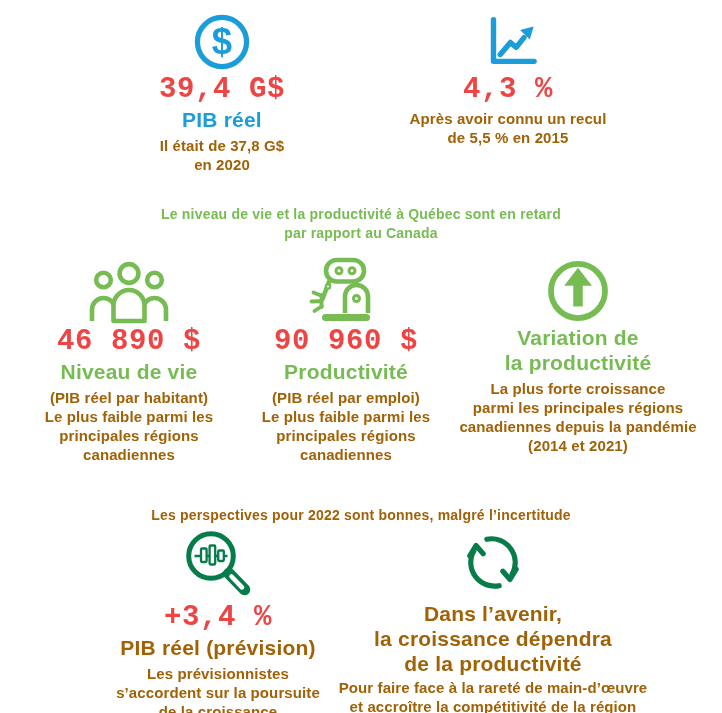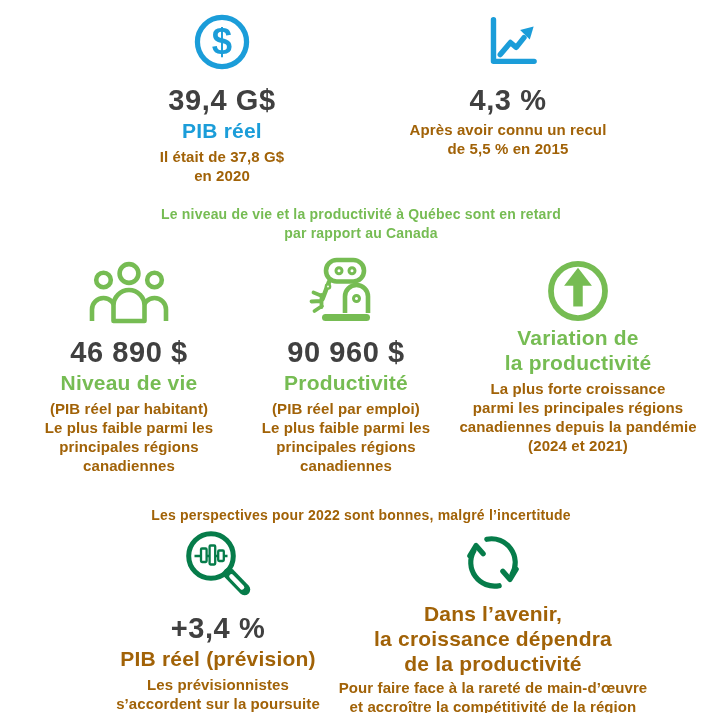--- a/index.html
+++ b/index.html
@@ -5,21 +5,21 @@
   html,body { margin:0; padding:0; background:#ffffff; }
   body { font-family:"Liberation Sans", sans-serif; }
   .page { position:relative; width:722px; height:713px; background:#fff; overflow:hidden; }
 
   .stat { position:absolute; text-align:center; }
   .iconbox { display:flex; justify-content:center; align-items:flex-end; }
   .iconbox.h64 { height:64px; }
   .iconbox.h74 { height:74px; }
   .iconbox.h72 { height:72px; }
 
-  .value { font-size:29px; font-weight:800; color:#404040; letter-spacing:.6px; margin-top:13px; line-height:1.1; }
+  .value { font-size:29px; font-weight:800; color:#ef4444; letter-spacing:.6px; margin-top:2px; line-height:1.1;font-family:Liberation Mono, monospace; }
   .label { font-size:21px; font-weight:800; margin-top:2px; line-height:1.18; white-space:pre-line; letter-spacing:.2px; }
   .blue   { color:#1B9DD9; }
   .lgreen { color:#76BC53; }
   .dgreen { color:#a16207; }
   .note { font-size:15px; font-weight:700; color:#a16207; line-height:1.28; white-space:pre-line; margin-top:3px; letter-spacing:.1px; }
 
   .heading { position:absolute; left:0; right:0; text-align:center; font-weight:800; font-size:14px; line-height:1.42; white-space:pre-line; letter-spacing:.2px; }
 
   
   .stat-pib        { left:66px;  top:8px;   width:312px; }
@@ -120,21 +120,21 @@
         <circle cx="32" cy="32" r="26.2" fill="none" class="stroke-lgreen" stroke-width="5.6"></circle>
         <path d="M32 9.5 L18.5 27 L45.5 27 Z" class="fill-lgreen"></path>
         <rect x="27.4" y="24" width="9.2" height="23" class="fill-lgreen"></rect>
       </svg>
     </div>
     <div class="label lgreen">Variation de
 la productivité</div>
     <div class="note">La plus forte croissance
 parmi les principales régions
 canadiennes depuis la pandémie
-(2024 et 2021)</div>
+(2014 et 2021)</div>
   </div>
 
   <h2 class="heading dgreen heading-outlook">Les perspectives pour 2022 sont bonnes, malgré l’incertitude</h2>
 
   <div class="stat stat-prevision">
     <div class="iconbox h72">
       <svg width="72" height="72" viewBox="0 0 72 72">
         <circle cx="29" cy="28" r="22.3" fill="none" class="stroke-dgreen" stroke-width="5"></circle>
         <path d="M12.5 28 H45.5" fill="none" class="stroke-dgreen" stroke-width="2.3"></path>
         <rect x="19" y="20.5" width="5.6" height="13.5" rx="1" fill="#fff" class="stroke-dgreen" stroke-width="2.3"></rect>

